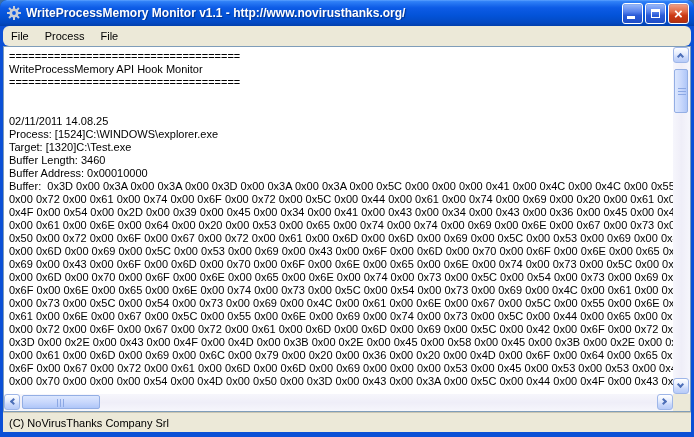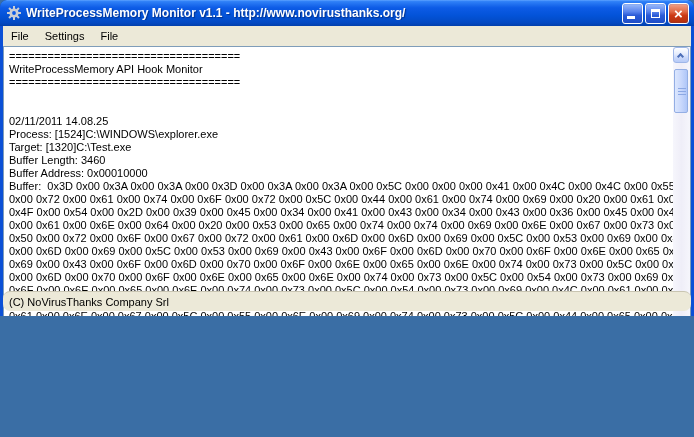--- a/index.html
+++ b/index.html
@@ -1,18 +1,18 @@
 <!DOCTYPE html>
 <html><head>
 <meta charset="utf-8">
 <style>
   html,body{margin:0;padding:0;background:#3a6ea5;}
   *{box-sizing:border-box;}
   .window{
-    position:relative;width:694px;height:316px;
+    position:relative;width:694px;height:437px;
     background:#0B50D6;
     border-radius:7px 7px 0 0;
     overflow:hidden;
     font-family:"Liberation Sans", sans-serif;
     padding-left:48px;
   }
   
   .titlebar{
     position:absolute;left:0;top:0;width:694px;height:26px;
     background:linear-gradient(180deg,#5EA3FF 0%,#2F80F7 6%,#0D5BE6 30%,#0353D8 60%,#0349C2 88%,#0240AC 100%);
@@ -38,21 +38,21 @@
   .glyph-min{position:absolute;left:4px;bottom:4px;width:8px;height:3px;background:#fff;}
   .glyph-max{position:absolute;left:5px;top:5px;width:9px;height:9px;border:1px solid #fff;border-top:3px solid #fff;}
   .glyph-x{
     position:absolute;left:0;top:0;width:100%;height:100%;
     color:#fff;font-size:15px;font-weight:bold;line-height:19px;text-align:center;
   }
   
   .menubar{
     position:absolute;left:3px;top:26px;width:688px;height:20px;
     background:#ECE9D8;display:flex;align-items:center;
-    font-size:11px;color:#000;
+    font-size:11px;color:#000;border-radius:6px;
   }
   .menu-item{padding:3px 8px;cursor:default;}
   
   .client{position:absolute;left:3px;top:46px;width:688px;height:366px;background:#ECE9D8;}
   .textbox{
     position:absolute;left:0;top:0;width:688px;height:366px;
     background:#fff;border:1px solid #7F9DB9;
   }
   .log{
     position:absolute;left:0;top:0;right:17px;bottom:17px;
@@ -104,21 +104,21 @@
   }
   .hthumb::after{
     content:"";position:absolute;top:3px;left:34px;width:9px;height:8px;
     background:repeating-linear-gradient(90deg,#8CA8E4 0 1px,transparent 1px 3px);
   }
   
   .statusbar{
     position:absolute;left:3px;bottom:5px;width:688px;height:20px;
     background:#ECE9D8;border-top:1px solid #C9C5B2;
     font-size:11px;color:#000;
-    display:flex;align-items:center;padding-left:6px;border-radius:7px;
+    display:flex;align-items:center;padding-left:6px;
   }
 </style>
 </head>
 <body>
 
 <div class="window">
 
   <div class="titlebar">
     <svg class="app-icon" viewBox="0 0 16 16">
       <g fill="#C9CDD4">
@@ -139,21 +139,21 @@
           <span class="glyph-max"></span>
         </div>
       <div class="win-btn close">
           <span class="glyph-x">×</span>
         </div>
     </div>
   </div>
 
   <div class="menubar">
     <span class="menu-item">File</span>
-    <span class="menu-item">Settings</span>
+    <span class="menu-item">Process</span>
     <span class="menu-item">File</span>
   </div>
 
   <div class="client">
     <div class="textbox">
       <div class="log"><div class="log-line">====================================</div><div class="log-line">WriteProcessMemory API Hook Monitor</div><div class="log-line">====================================</div><div class="log-line"></div><div class="log-line"></div><div class="log-line">02/11/2011 14.08.25</div><div class="log-line">Process: [1524]C:\WINDOWS\explorer.exe</div><div class="log-line">Target: [1320]C:\Test.exe</div><div class="log-line">Buffer Length: 3460</div><div class="log-line">Buffer Address: 0x00010000</div><div class="log-line">Buffer:  0x3D 0x00 0x3A 0x00 0x3A 0x00 0x3D 0x00 0x3A 0x00 0x3A 0x00 0x5C 0x00 0x00 0x00 0x41 0x00 0x4C 0x00 0x4C 0x00 0x55 0x00 0x53 0x00</div><div class="log-line">0x00 0x72 0x00 0x61 0x00 0x74 0x00 0x6F 0x00 0x72 0x00 0x5C 0x00 0x44 0x00 0x61 0x00 0x74 0x00 0x69 0x00 0x20 0x00 0x61 0x00 0x70 0x00</div><div class="log-line">0x4F 0x00 0x54 0x00 0x2D 0x00 0x39 0x00 0x45 0x00 0x34 0x00 0x41 0x00 0x43 0x00 0x34 0x00 0x43 0x00 0x36 0x00 0x45 0x00 0x41 0x00 0x43</div><div class="log-line">0x00 0x61 0x00 0x6E 0x00 0x64 0x00 0x20 0x00 0x53 0x00 0x65 0x00 0x74 0x00 0x74 0x00 0x69 0x00 0x6E 0x00 0x67 0x00 0x73 0x00 0x5C 0x00</div><div class="log-line">0x50 0x00 0x72 0x00 0x6F 0x00 0x67 0x00 0x72 0x00 0x61 0x00 0x6D 0x00 0x6D 0x00 0x69 0x00 0x5C 0x00 0x53 0x00 0x69 0x00 0x43 0x00 0x6F</div><div class="log-line">0x00 0x6D 0x00 0x69 0x00 0x5C 0x00 0x53 0x00 0x69 0x00 0x43 0x00 0x6F 0x00 0x6D 0x00 0x70 0x00 0x6F 0x00 0x6E 0x00 0x65 0x00 0x6E 0x00</div><div class="log-line">0x69 0x00 0x43 0x00 0x6F 0x00 0x6D 0x00 0x70 0x00 0x6F 0x00 0x6E 0x00 0x65 0x00 0x6E 0x00 0x74 0x00 0x73 0x00 0x5C 0x00 0x54 0x00 0x73</div><div class="log-line">0x00 0x6D 0x00 0x70 0x00 0x6F 0x00 0x6E 0x00 0x65 0x00 0x6E 0x00 0x74 0x00 0x73 0x00 0x5C 0x00 0x54 0x00 0x73 0x00 0x69 0x00 0x4C 0x00</div><div class="log-line">0x6F 0x00 0x6E 0x00 0x65 0x00 0x6E 0x00 0x74 0x00 0x73 0x00 0x5C 0x00 0x54 0x00 0x73 0x00 0x69 0x00 0x4C 0x00 0x61 0x00 0x6E 0x00 0x67</div><div class="log-line">0x00 0x73 0x00 0x5C 0x00 0x54 0x00 0x73 0x00 0x69 0x00 0x4C 0x00 0x61 0x00 0x6E 0x00 0x67 0x00 0x5C 0x00 0x55 0x00 0x6E 0x00 0x69 0x00</div><div class="log-line">0x61 0x00 0x6E 0x00 0x67 0x00 0x5C 0x00 0x55 0x00 0x6E 0x00 0x69 0x00 0x74 0x00 0x73 0x00 0x5C 0x00 0x44 0x00 0x65 0x00 0x6C 0x00 0x70</div><div class="log-line">0x00 0x72 0x00 0x6F 0x00 0x67 0x00 0x72 0x00 0x61 0x00 0x6D 0x00 0x6D 0x00 0x69 0x00 0x5C 0x00 0x42 0x00 0x6F 0x00 0x72 0x00 0x6C 0x00</div><div class="log-line">0x3D 0x00 0x2E 0x00 0x43 0x00 0x4F 0x00 0x4D 0x00 0x3B 0x00 0x2E 0x00 0x45 0x00 0x58 0x00 0x45 0x00 0x3B 0x00 0x2E 0x00 0x42 0x00 0x41</div><div class="log-line">0x00 0x61 0x00 0x6D 0x00 0x69 0x00 0x6C 0x00 0x79 0x00 0x20 0x00 0x36 0x00 0x20 0x00 0x4D 0x00 0x6F 0x00 0x64 0x00 0x65 0x00 0x6C 0x00</div><div class="log-line">0x6F 0x00 0x67 0x00 0x72 0x00 0x61 0x00 0x6D 0x00 0x6D 0x00 0x69 0x00 0x00 0x00 0x53 0x00 0x45 0x00 0x53 0x00 0x53 0x00 0x49 0x00 0x4F</div><div class="log-line">0x00 0x70 0x00 0x00 0x00 0x54 0x00 0x4D 0x00 0x50 0x00 0x3D 0x00 0x43 0x00 0x3A 0x00 0x5C 0x00 0x44 0x00 0x4F 0x00 0x43 0x00 0x55 0x00</div></div>
 
       <div class="vscroll">
         <div class="sbtn up">
             <span class="chev"></span>

